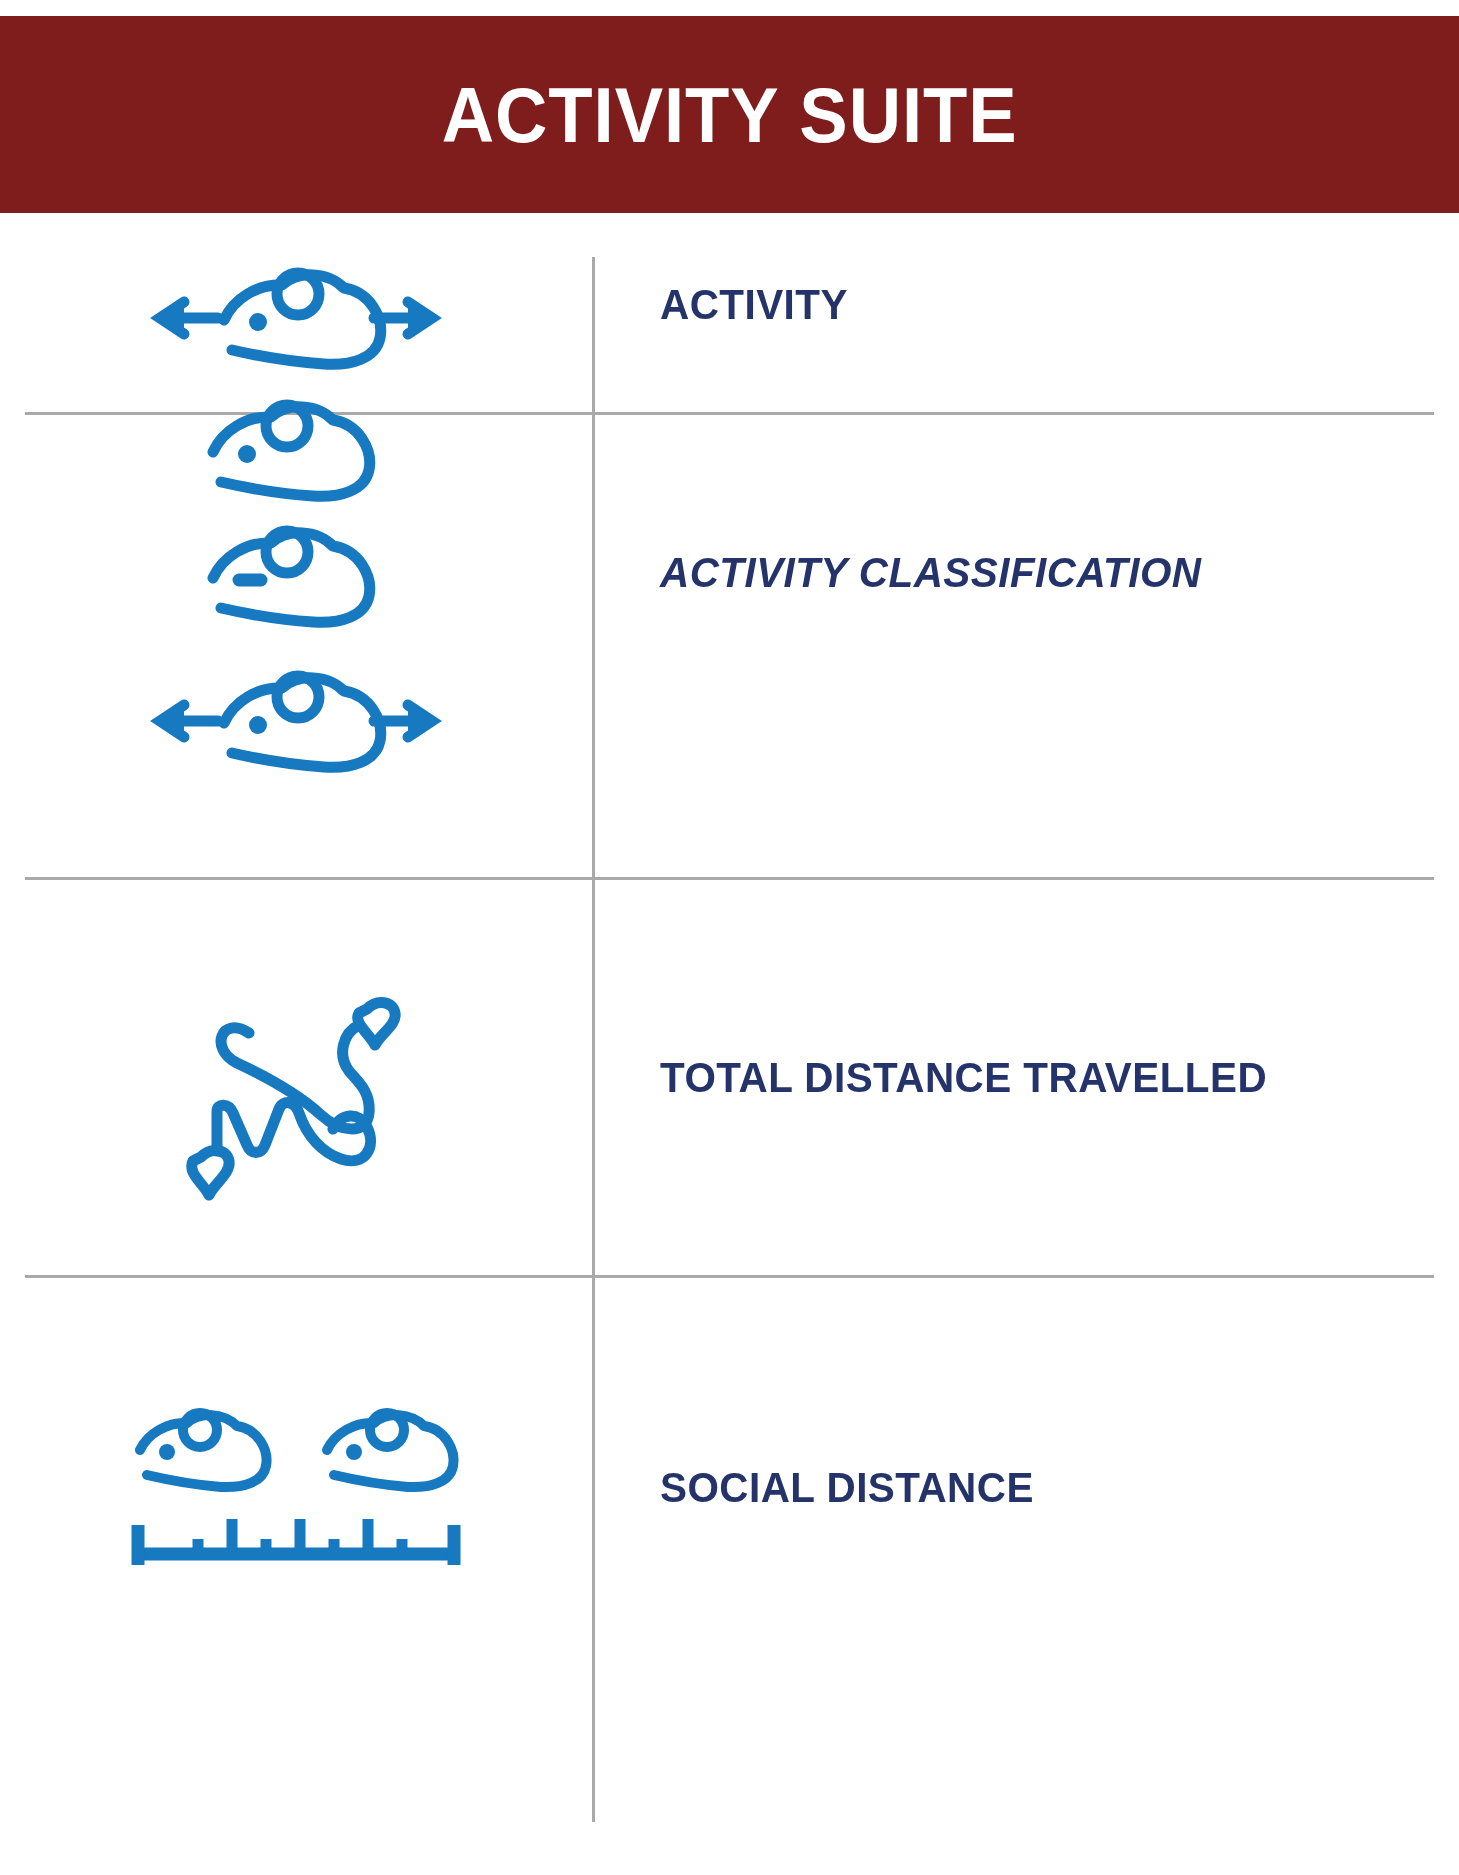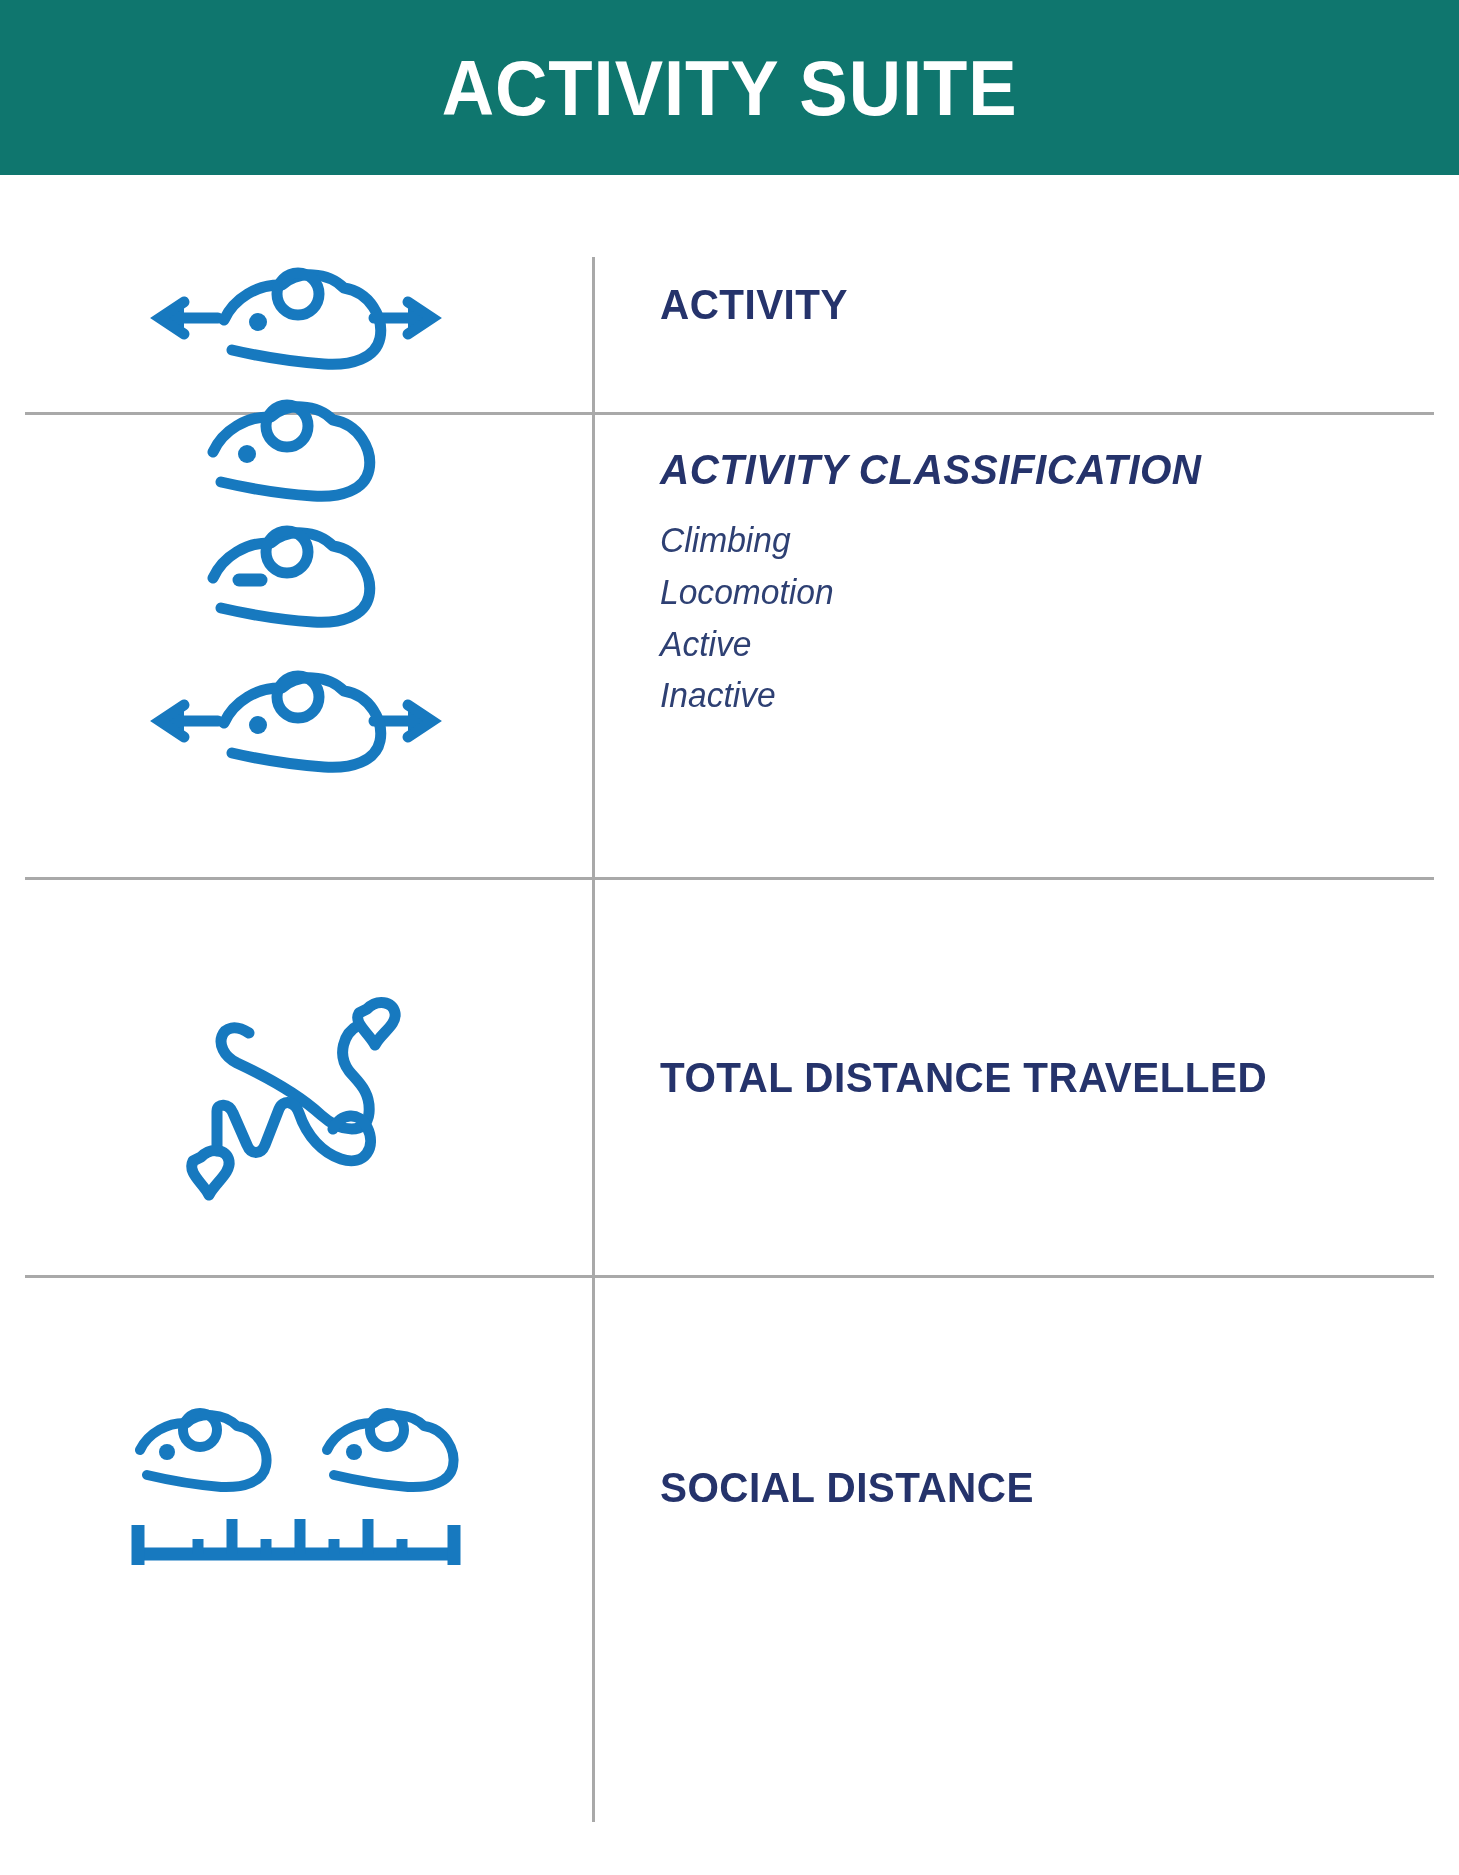--- a/index.html
+++ b/index.html
@@ -16,24 +16,24 @@
     width: 1459px;
     height: 1875px;
     background: #ffffff;
     overflow: hidden;
   }
 
   
   .header-bar {
     position: absolute;
     left: 0;
-    top: 0;
-    width: 1459px;
-    height: 175px;
-    background: #0f766e;
+    top: 16px;
+    width: 1459px;
+    height: 197px;
+    background: #7f1d1d;
     display: flex;
     align-items: center;
     justify-content: center;
   }
   .header-title {
     color: #ffffff;
     font-family: "Liberation Sans", sans-serif;
     font-weight: bold;
     font-size: 78px;
     letter-spacing: 1px;
@@ -233,26 +233,20 @@
           </svg>
 
         </div>
       </div>
 
       <div class="text-cell">
         <div class="row-title">ACTIVITY CLASSIFICATION</div>
 
         <div class="class-lists">
 
-          <div class="class-col left">
-            <div class="class-item">Climbing</div>
-            <div class="class-item">Locomotion</div>
-            <div class="class-item">Active</div>
-            <div class="class-item">Inactive</div>
-          </div>
 
 
         </div>
       </div>
     </div>
 
     <div class="row-divider" style="top:680px;"></div>
 
     <div class="row" style="top:683px; height:395px;">
 

